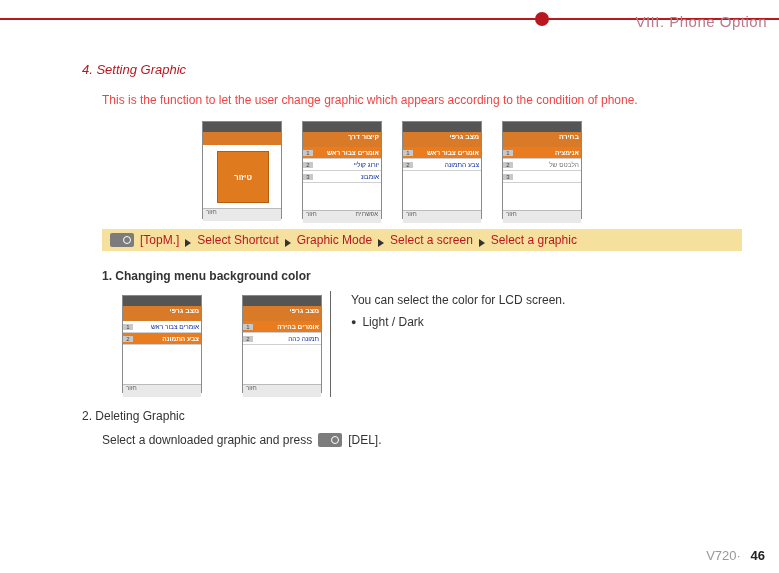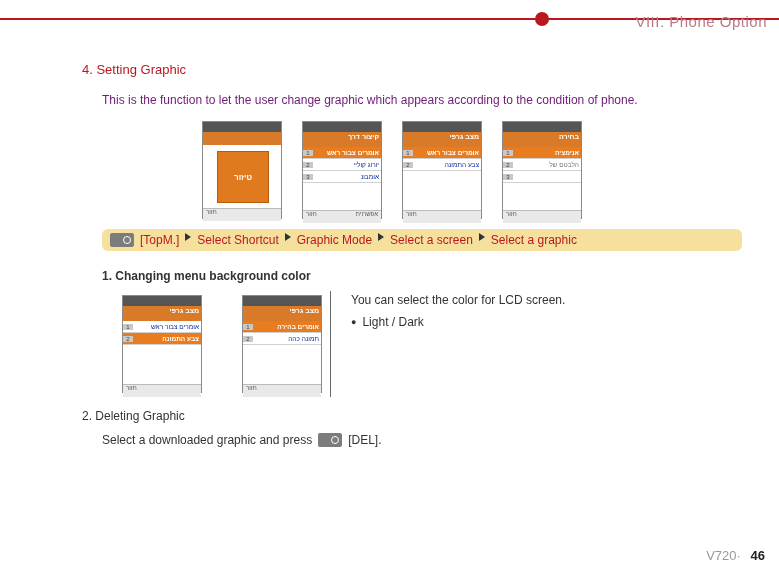--- a/index.html
+++ b/index.html
@@ -38,25 +38,26 @@
   .content{
     position:absolute;
     left:82px;
     top:62px;
     width:660px;
   }
   .sec-title{
     color:#b9181f;
     font-size:13px;
     margin:0 0 8px 0;
+    font-style:italic;
   }
   .intro{
     font-size:12px;
     margin:16px 0 14px 20px;
-    color:#701a75;
+    color:#ef4444;
   }
 
   .screens-row{
     display:flex;
     gap:20px;
     margin-left:120px;
     margin-bottom:10px;
   }
   .phone-screen{
     width:80px;
@@ -136,24 +137,23 @@
     direction:rtl;
   }
 
   .breadcrumb{
     background:#f6e09d;
     font-size:12px;
     color:#b9181f;
     padding:4px 8px 4px 8px;
     margin:2px 0 18px 20px;
     display:flex;
-    align-items:flex-start;
+    align-items:flex-end;
     gap:6px;
     flex-wrap:wrap;
-    border-radius:6px;
   }
   .bc-icon{
     width:24px;height:14px;
     background:#7c7c7c;
     border-radius:2px;
     display:inline-block;
     position:relative;
   }
   .bc-icon::after{
     content:"";

